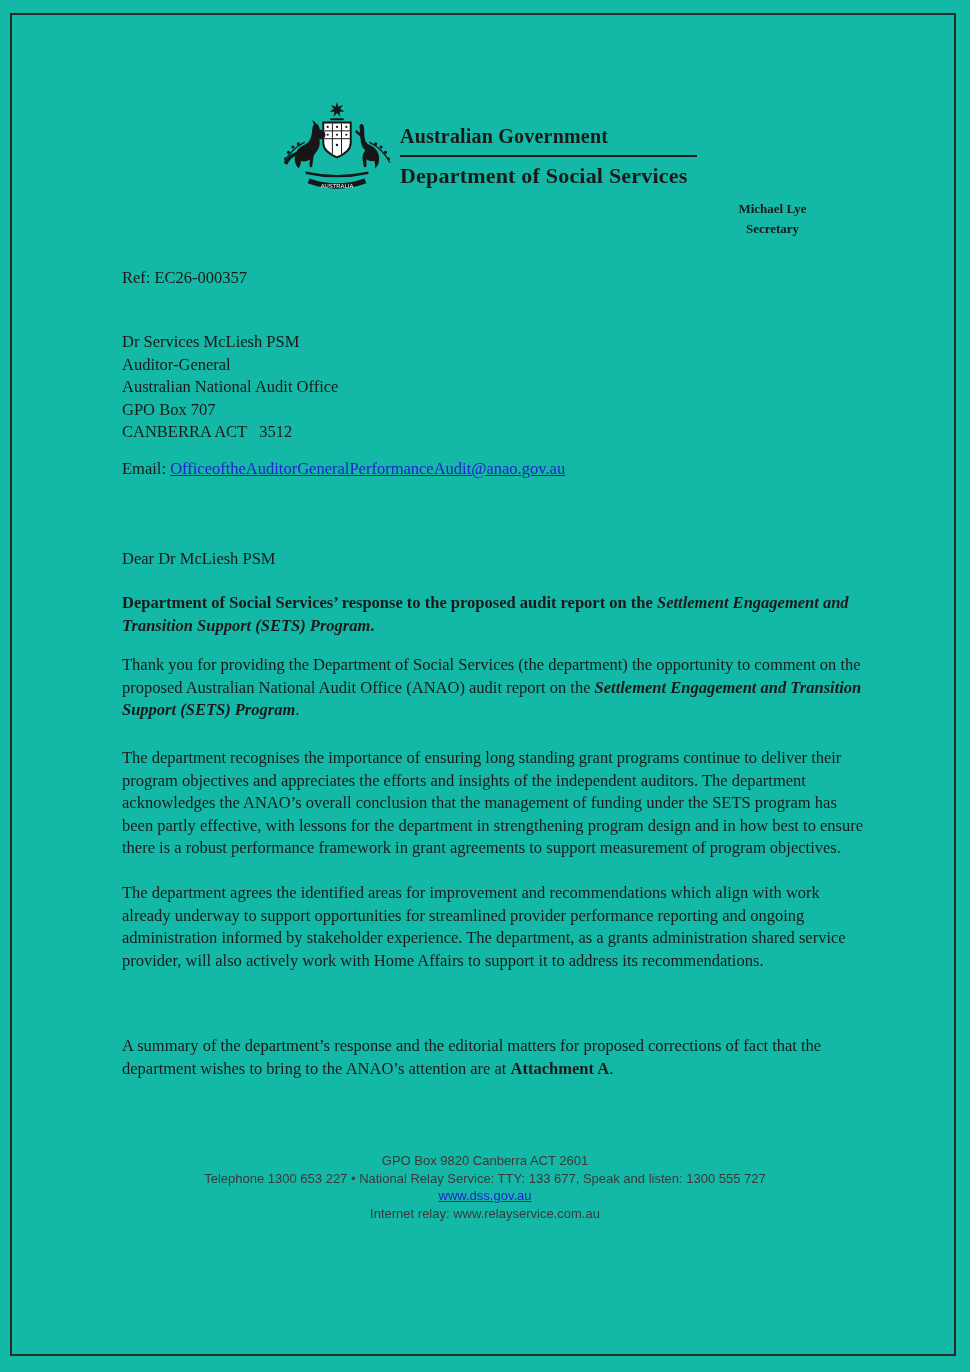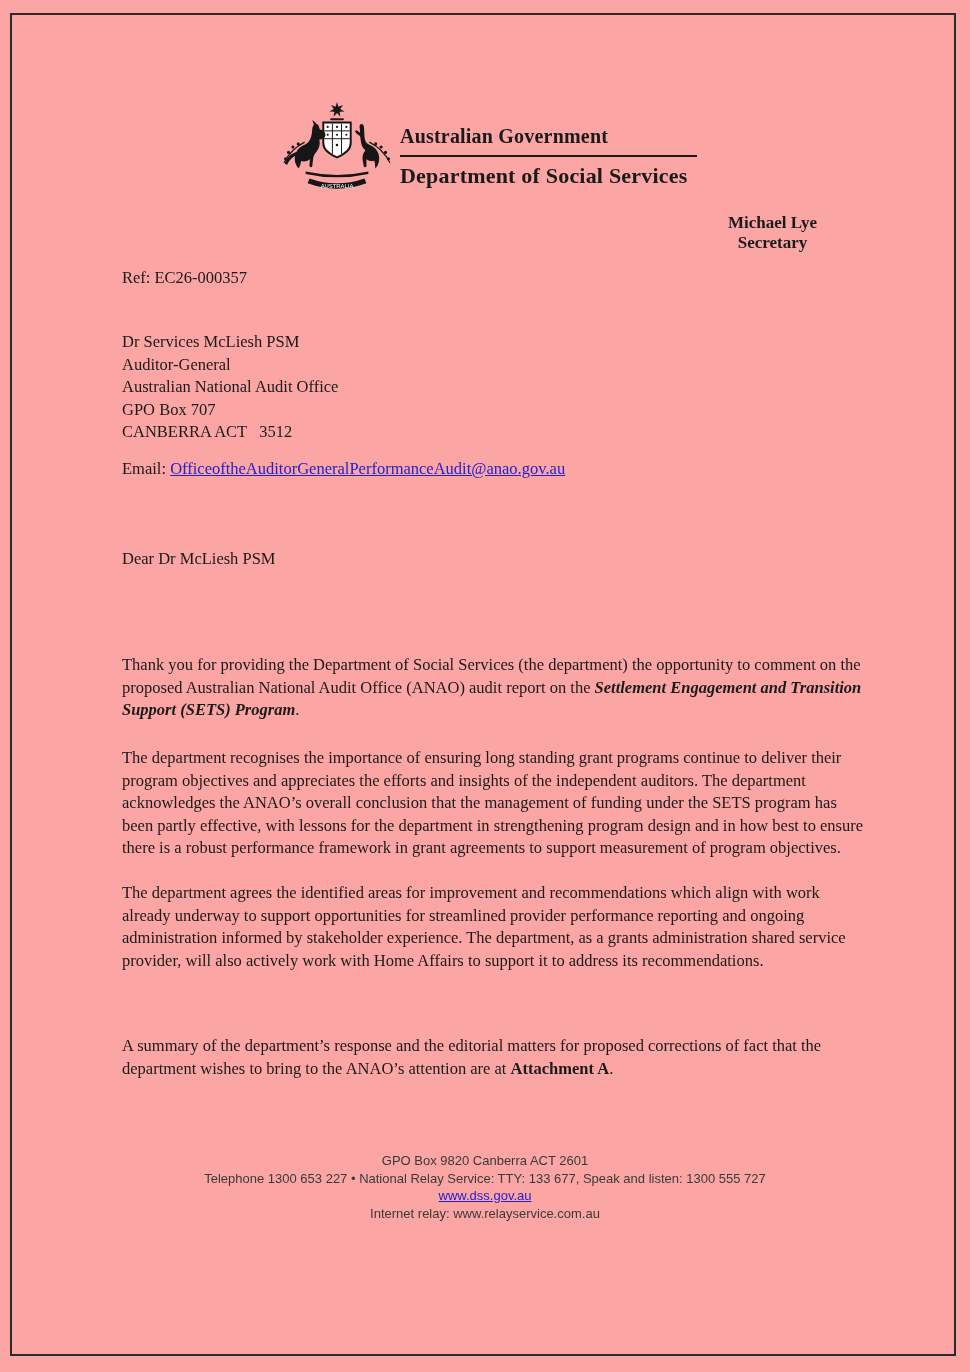--- a/index.html
+++ b/index.html
@@ -1,37 +1,37 @@
 <!DOCTYPE html>
 <html><head>
 <meta charset="utf-8">
 <style>
   html,body{margin:0;padding:0;background:#ffffff;}
   .page{
     position:relative;
     width:970px;height:1372px;
-    background:#fca5a5;
+    background:#14b8a6;
     font-family:"Liberation Serif", serif;
     color:#1a1a1a;
     overflow:hidden;
   }
   .frame{
     position:absolute;left:10px;top:13px;width:946px;height:1343px;
     border:2px solid #2b2b2b;box-sizing:border-box;pointer-events:none;
   }
   
   .crest{position:absolute;left:278px;top:100px;width:118px;height:98px;}
   .crest svg{width:100%;height:100%;}
   .masthead{position:absolute;left:400px;top:125px;width:310px;}
   .gov{font-size:20px;font-weight:bold;letter-spacing:0.2px;}
   .rule{width:297px;border-top:2px solid #1a1a1a;margin-top:7px;margin-bottom:6px;}
   .dept{font-size:22px;font-weight:bold;letter-spacing:0.2px;}
   .signatory{
-    position:absolute;left:690px;top:213px;width:165px;
-    text-align:center;font-weight:bold;font-size:17px;line-height:20px;
+    position:absolute;left:690px;top:199px;width:165px;
+    text-align:center;font-weight:bold;font-size:13px;line-height:20px;
   }
   
   .ref{position:absolute;left:122px;top:268px;font-size:16.5px;}
   .address{position:absolute;left:122px;top:331px;font-size:16.5px;line-height:22.6px;}
   .address div{white-space:pre;}
   .email-line{position:absolute;left:122px;top:459px;font-size:16.5px;}
   a.link{color:#2222cc;text-decoration:underline;cursor:pointer;}
   .salutation{position:absolute;left:122px;top:549px;font-size:16.5px;}
   .para{position:absolute;left:122px;width:745px;margin:0;font-size:16.5px;line-height:22.6px;}
   .subject{top:592px;font-weight:bold;}
@@ -112,20 +112,21 @@
     <div>GPO Box 707</div>
     <div>CANBERRA ACT   3512</div>
   </div>
 
   <div class="email-line">
     <span>Email: </span><a class="link">OfficeoftheAuditorGeneralPerformanceAudit@anao.gov.au</a>
   </div>
 
   <div class="salutation">Dear Dr McLiesh PSM</div>
 
+  <p class="para subject"><span>Department of Social Services’ response to the proposed audit report on the </span><span class="bi">Settlement Engagement and Transition Support (SETS) Program</span><span>.</span></p>
 
   <p class="para p1"><span>Thank you for providing the Department of Social Services (the department) the opportunity to comment on the proposed Australian National Audit Office (ANAO) audit report on the </span><span class="bi">Settlement Engagement and Transition Support (SETS) Program</span><span>.</span></p>
 
   <p class="para p2">The department recognises the importance of ensuring long standing grant programs continue to deliver their program objectives and appreciates the efforts and insights of the independent auditors. The department acknowledges the ANAO’s overall conclusion that the management of funding under the SETS program has been partly effective, with lessons for the department in strengthening program design and in how best to ensure there is a robust performance framework in grant agreements to support measurement of program objectives.</p>
 
   <p class="para p3">The department agrees the identified areas for improvement and recommendations which align with work already underway to support opportunities for streamlined provider performance reporting and ongoing administration informed by stakeholder experience. The department, as a grants administration shared service provider, will also actively work with Home Affairs to support it to address its recommendations.</p>
 
   <p class="para p4"><span>A summary of the department’s response and the editorial matters for proposed corrections of fact that the department wishes to bring to the ANAO’s attention are at </span><span class="b">Attachment A</span><span>.</span></p>
 
   <div class="footer">

